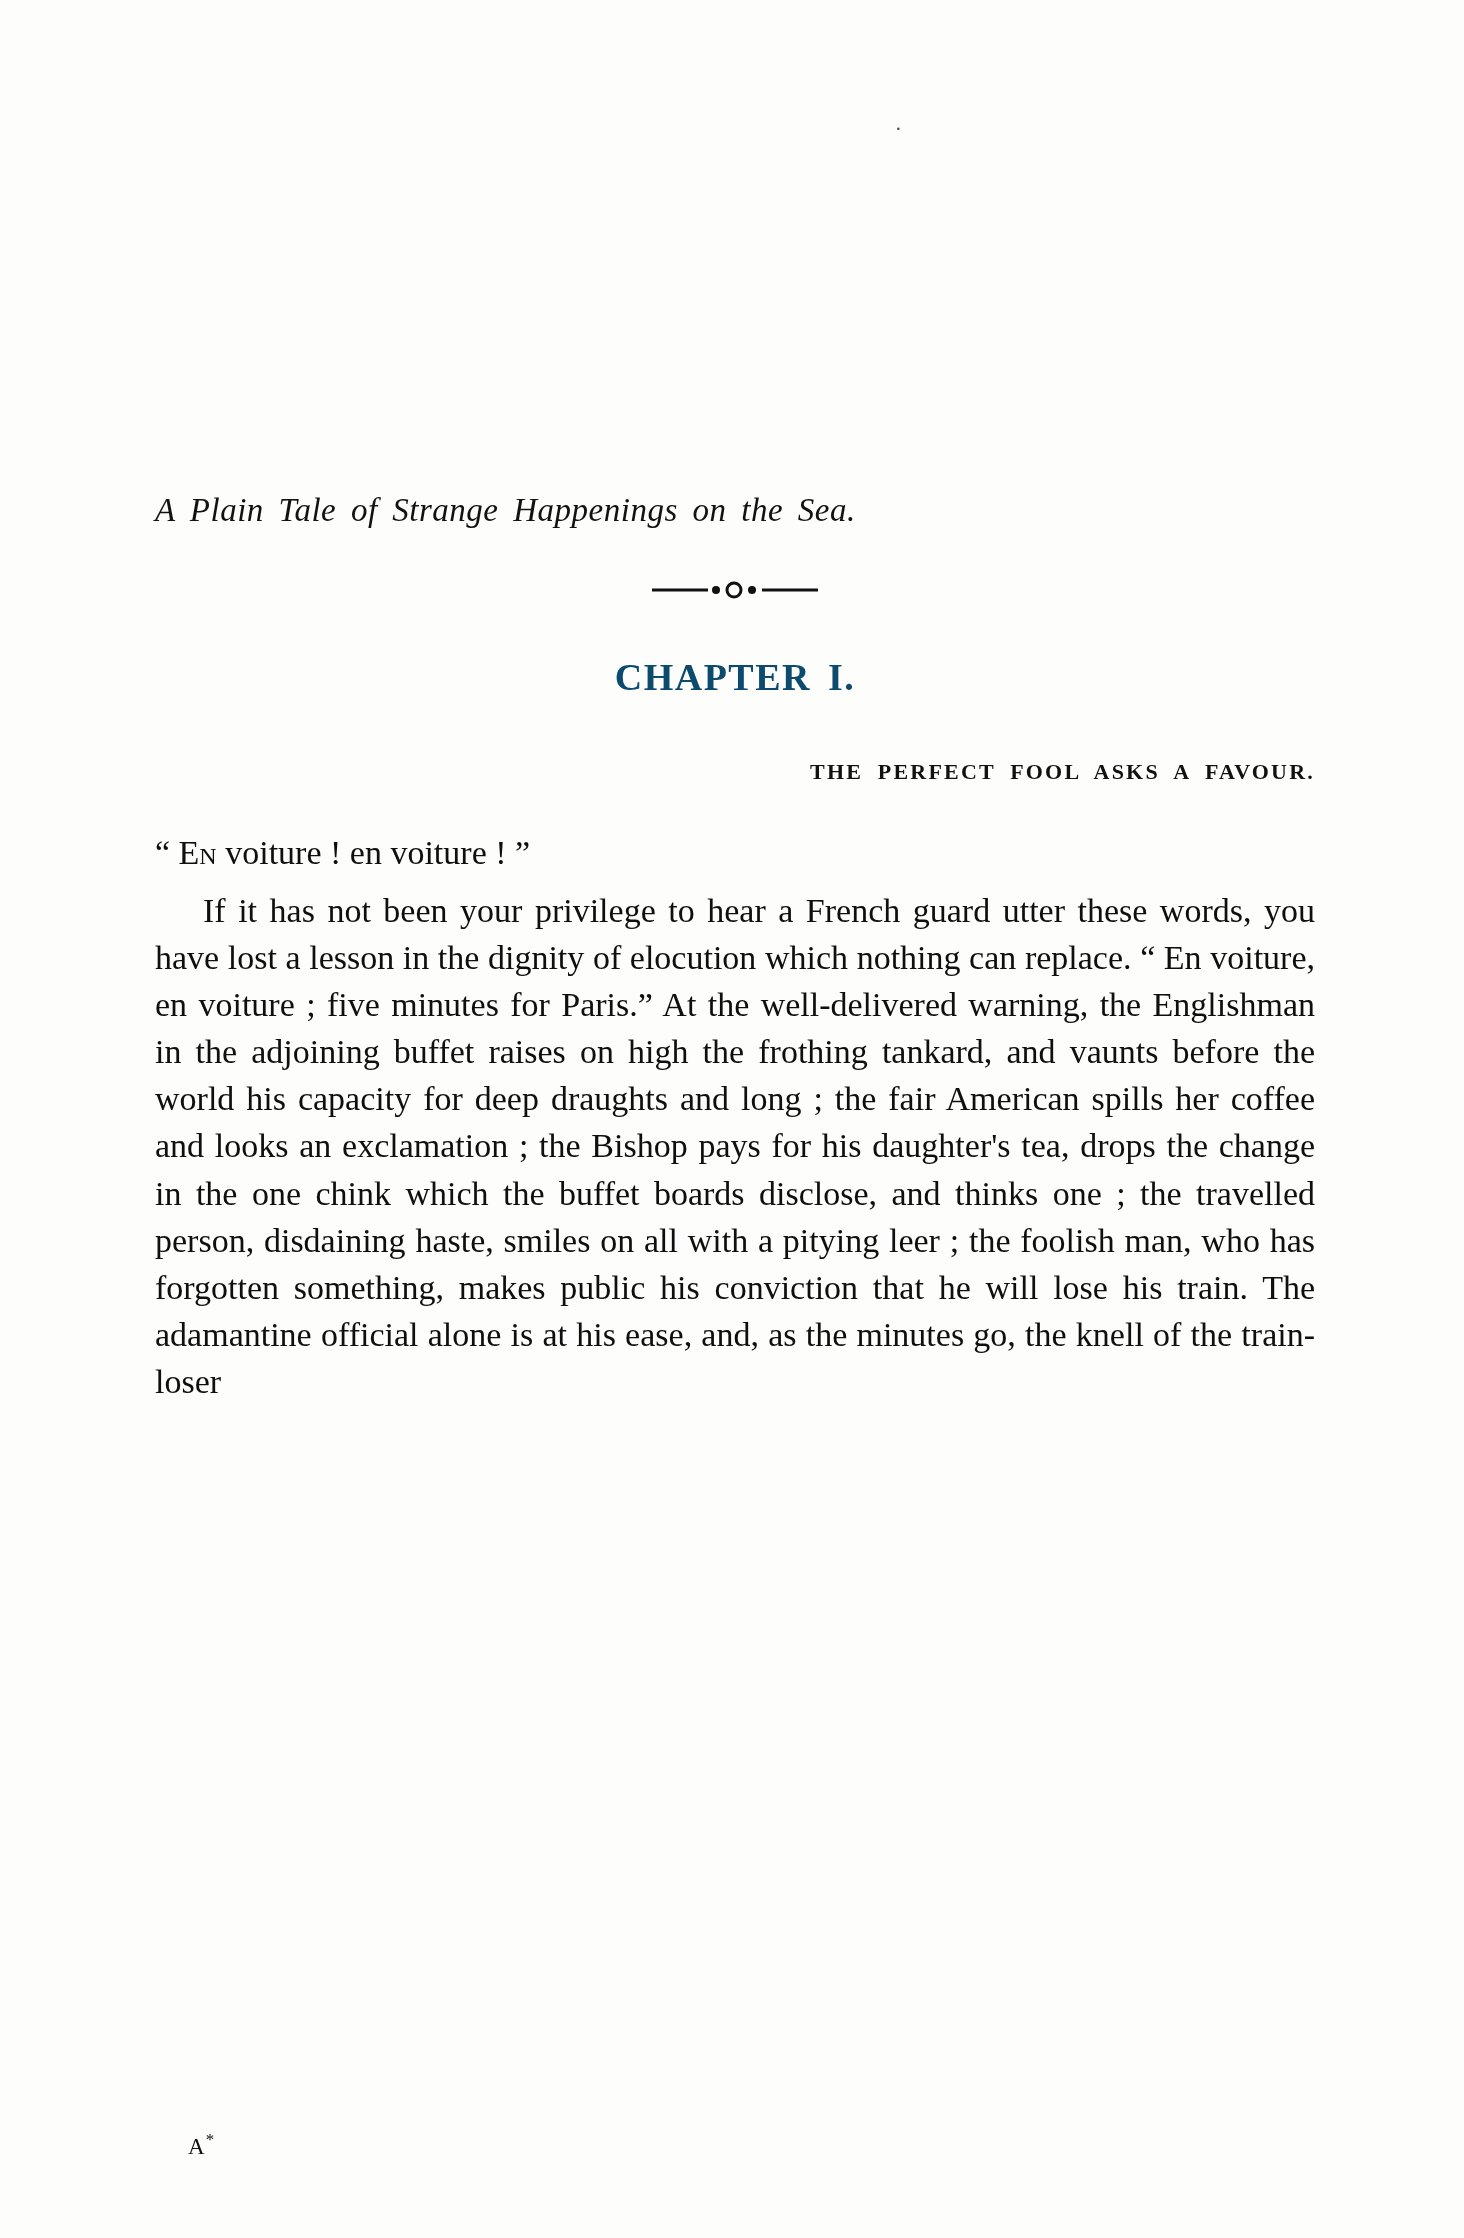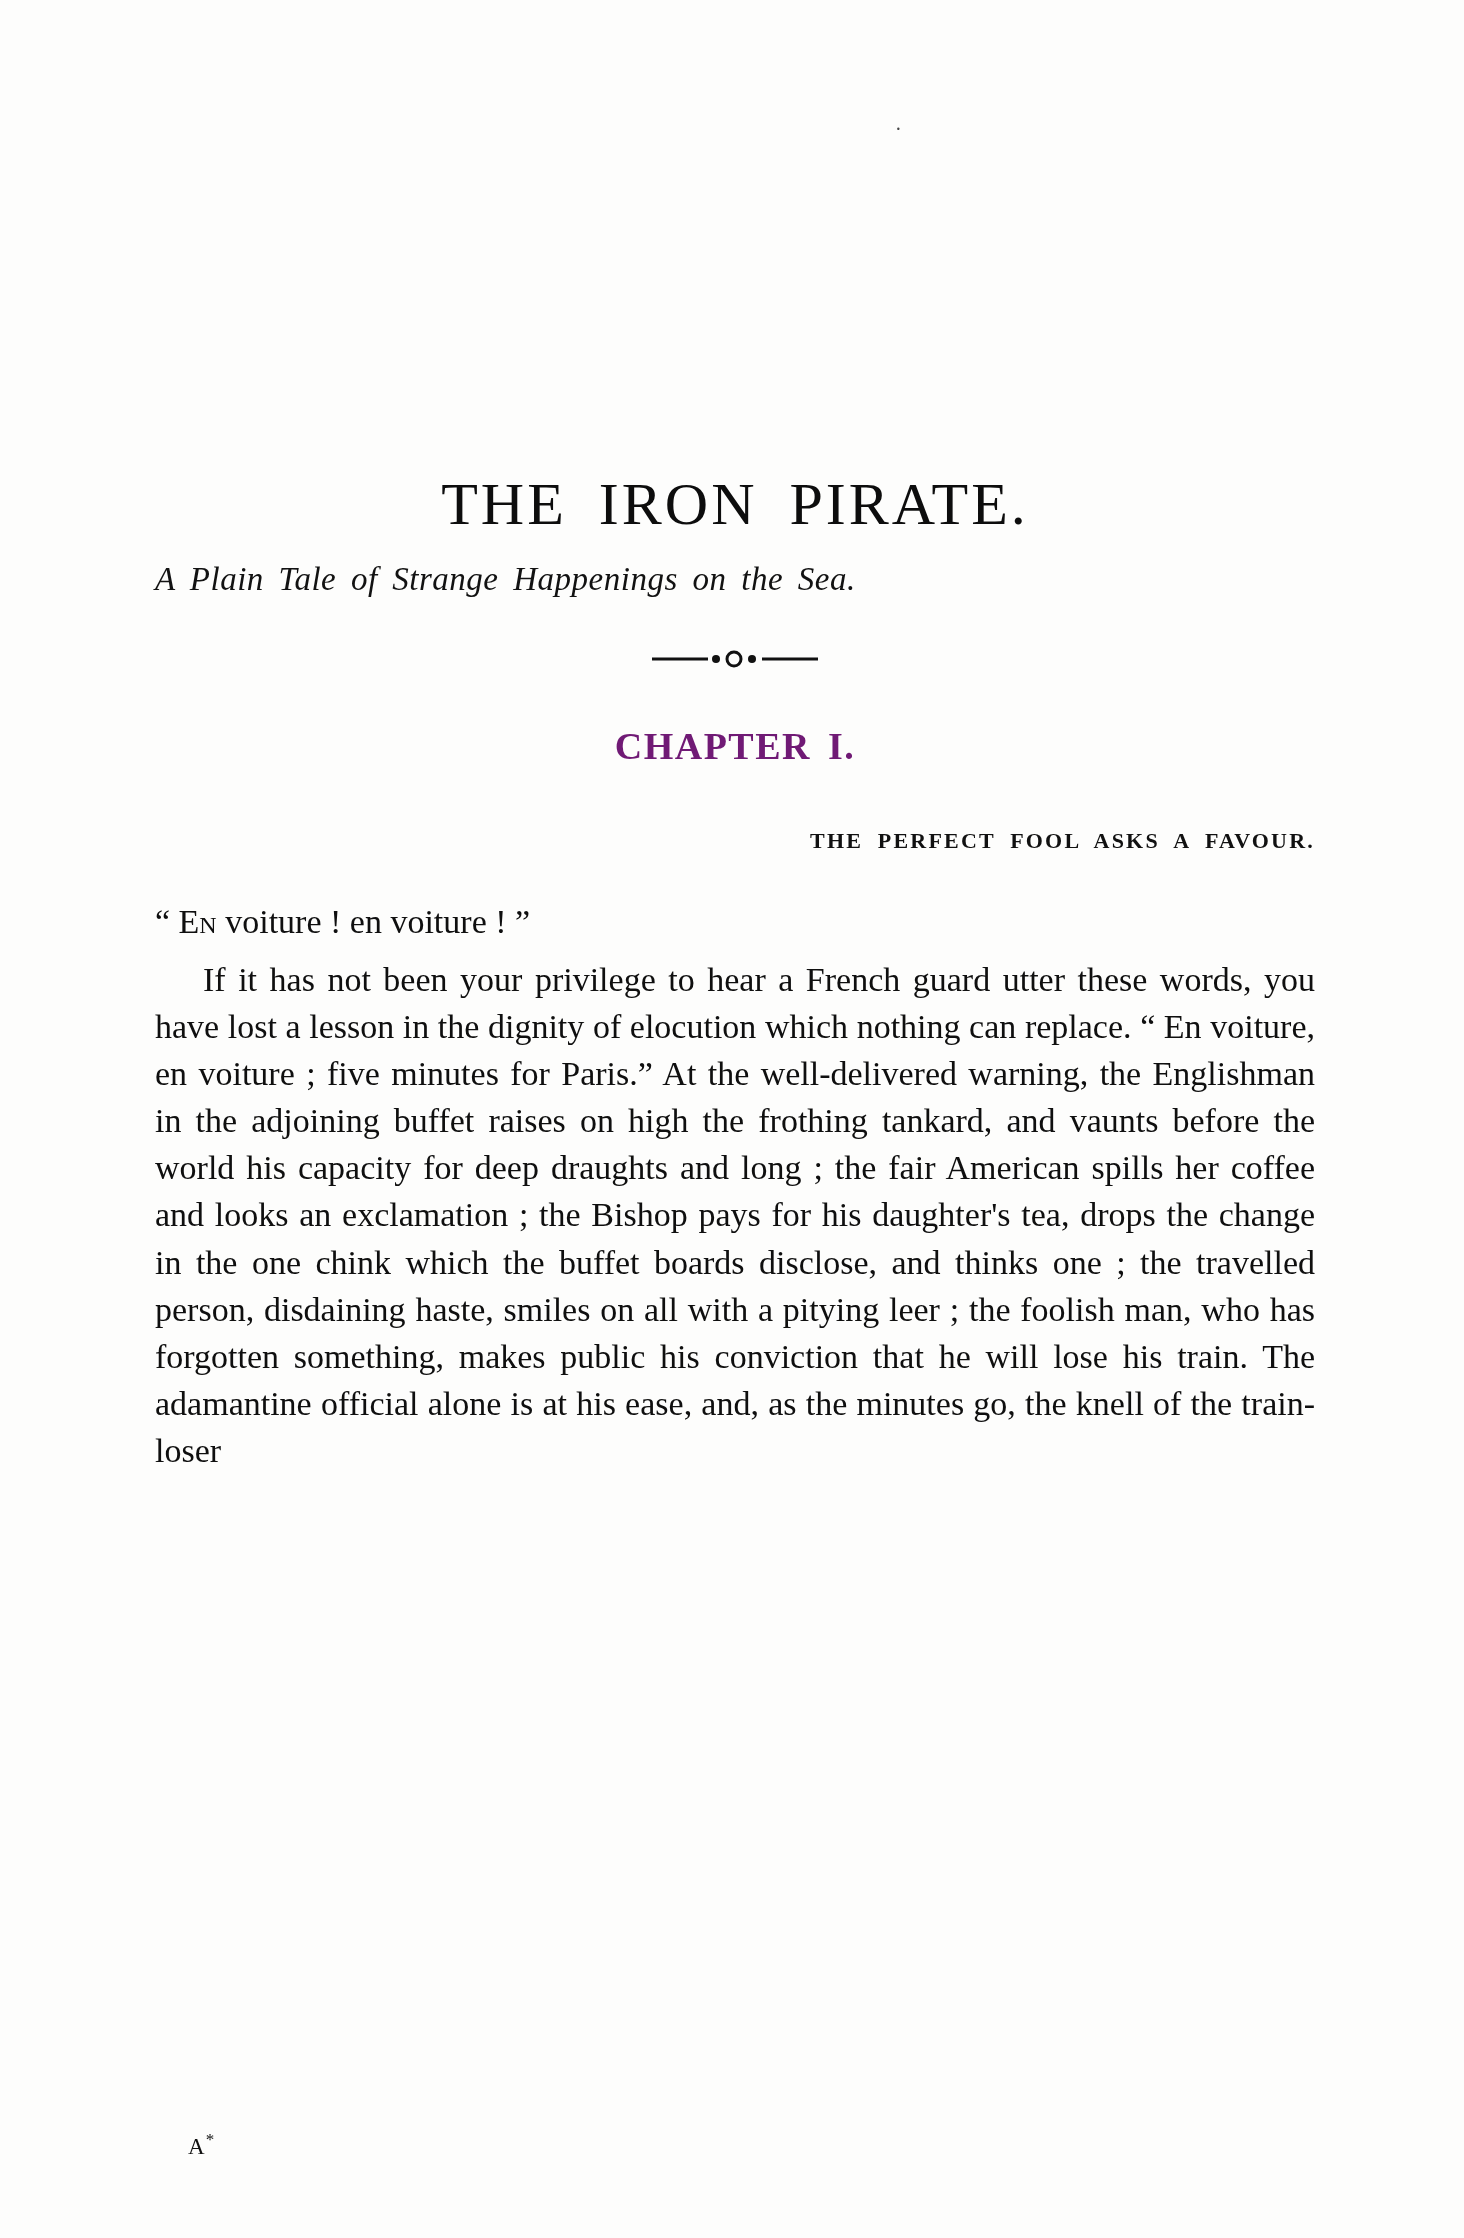--- a/index.html
+++ b/index.html
@@ -62,21 +62,21 @@
     width: 170px;
     height: 26px;
     text-align: center;
   }
   .chapter-head {
     text-align: center;
     font-size: 38px;
     margin: 52px 0 0 0;
     letter-spacing: 1.5px;
     word-spacing: 6px;
-    color: #701a75;
+    color: #0c4a6e;
   }
   .chapter-sub {
     text-align: right;
     font-size: 22px;
     margin: 60px 0 0 0;
     letter-spacing: 2.2px;
     word-spacing: 7px;
     color: #111;
   }
   .body-text {
@@ -117,21 +117,20 @@
 </style>
 </head>
 <body>
 
 <div class="page">
 
   <div class="top-mark">·</div>
 
   <div class="content">
 
-    <h1 class="book-title">THE IRON PIRATE.</h1>
 
     <div class="subtitle">A Plain Tale of Strange Happenings on the Sea.</div>
 
     <div class="ornament">
       <svg width="170" height="26" viewBox="0 0 170 26">
         <line x1="2" y1="13" x2="58" y2="13" stroke="#111" stroke-width="3"></line>
         <circle cx="66" cy="13" r="4" fill="#111"></circle>
         <circle cx="84" cy="13" r="7" fill="none" stroke="#111" stroke-width="3"></circle>
         <circle cx="102" cy="13" r="4" fill="#111"></circle>
         <line x1="112" y1="13" x2="168" y2="13" stroke="#111" stroke-width="3"></line>

